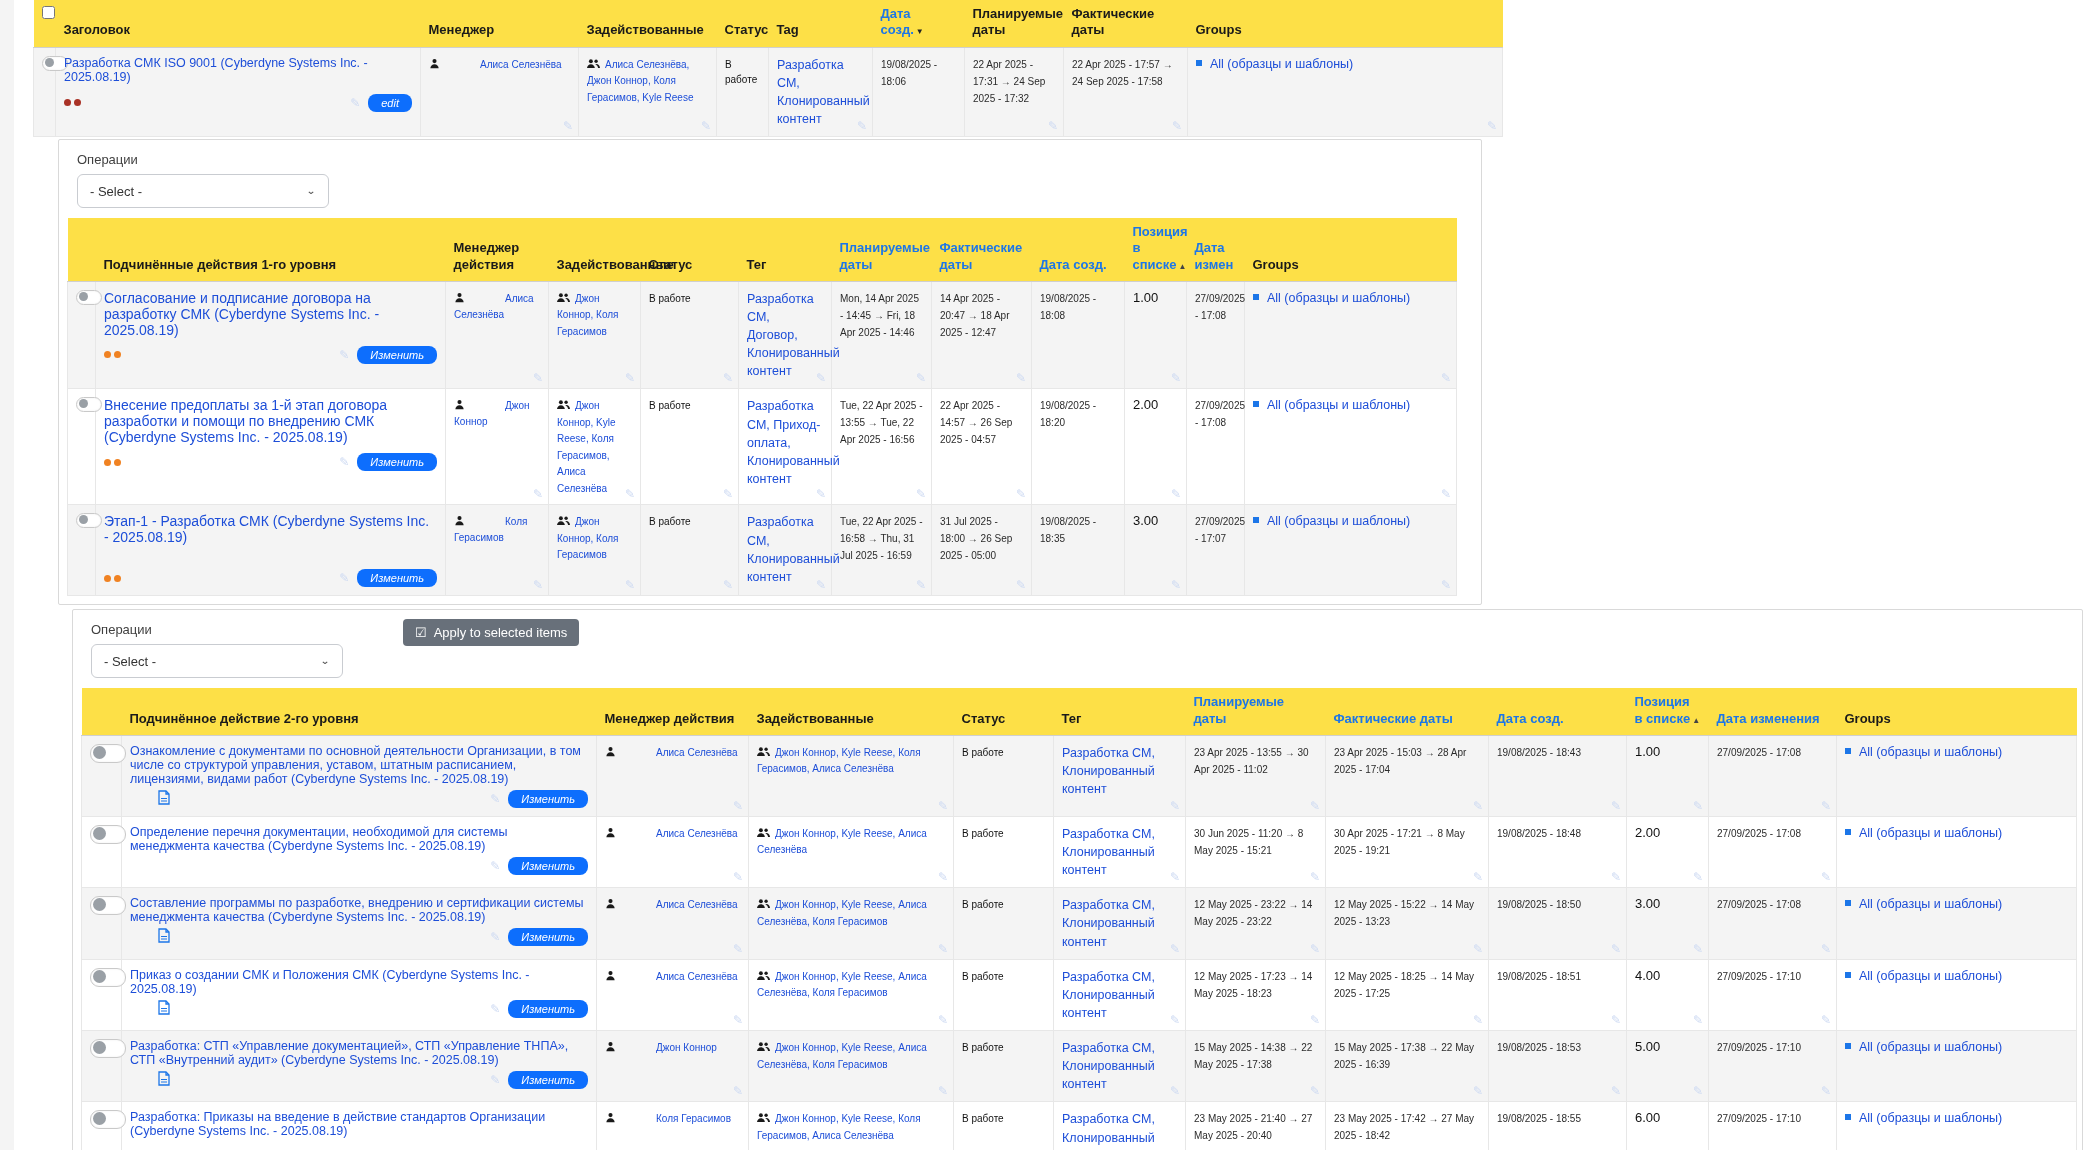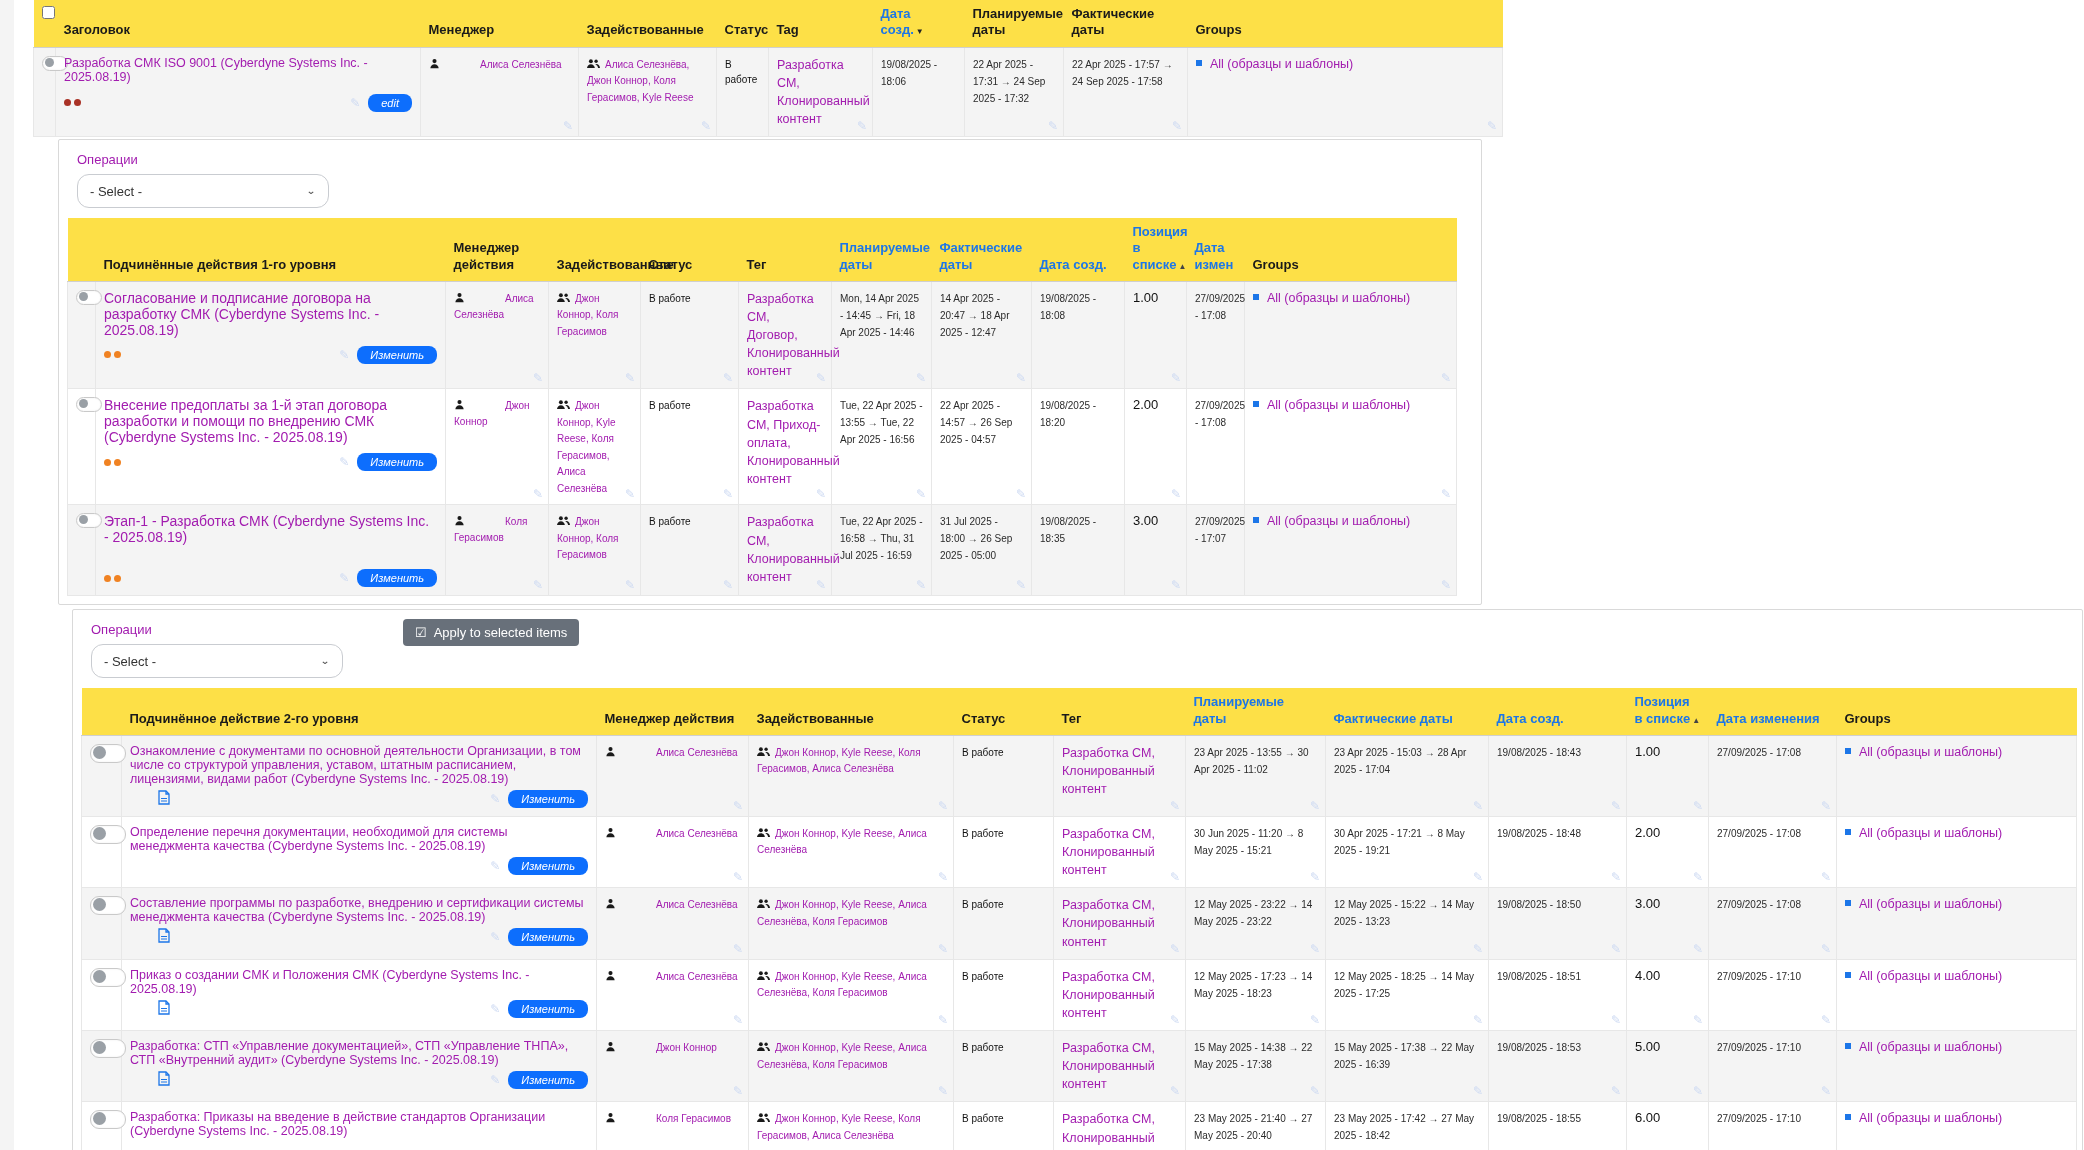--- a/index.html
+++ b/index.html
@@ -15,21 +15,21 @@
   table.tbl{border-collapse:collapse;table-layout:fixed;background:#fff;}
   table.tbl thead th{
     text-align:left;vertical-align:bottom;font-weight:700;font-size:13px;
     padding:6px 8px 8px 8px;border:0;border-bottom:1px solid #cfcfcf;line-height:1.25;
     color:#1a1a1a;background:#fde047;
   }
   table.tbl tbody td{
     border:1px solid #e7e7e7;vertical-align:top;padding:8px 8px;position:relative;
   }
   table.tbl tbody tr:nth-child(odd){background:#f4f4f4;}
-  a.lnk{color:#a21caf;text-decoration:none;cursor:pointer;}
+  a.lnk{color:#1d4ed8;text-decoration:none;cursor:pointer;}
   th a.hlnk{color:#1c76e8;text-decoration:none;font-weight:700;cursor:pointer;}
   .sort-asc{color:#444;font-size:8px;margin-left:2px;}
   .sort-desc{color:#222;font-size:8px;margin-left:2px;}
 
   .titlebox{display:flex;flex-direction:column;}
   .tb1{min-height:56px;}
   .tb2{min-height:74px;}
   .tb3{min-height:40px;}
   .titlebox .grow{flex:1 1 auto;}
   .foot{display:flex;align-items:center;margin-top:4px;}
@@ -63,23 +63,23 @@
   .groups-bullet{display:inline-block;width:6px;height:6px;background:#1c76e8;margin-right:8px;vertical-align:2px;}
 
   .date{font-size:10px;line-height:1.6;color:#2b2b2b;}
   .pos{font-size:13px;color:#111;}
 
   
   .section{border:1px solid #d9d9d9;border-radius:2px;background:#fff;}
   .s1{margin:2px 0 0 58px;width:1406px;padding:8px;}
   .s2{margin:4px 0 0 72px;width:2011px;padding:8px;box-sizing:border-box;}
   .ops{margin:4px 4px 10px 10px;position:relative;}
-  .ops-label{font-size:13px;margin-bottom:7px;color:#a21caf;}
+  .ops-label{font-size:13px;margin-bottom:7px;color:#404040;}
   .select{
-    width:252px;height:34px;border:1px solid #c9ccd1;border-radius:12px;background:#fff;
+    width:252px;height:34px;border:1px solid #c9ccd1;border-radius:6px;background:#fff;
     display:flex;align-items:center;padding:0 12px;box-sizing:border-box;cursor:pointer;color:#333;gap:40px;
   }
   .select .chev{margin-left:auto;color:#555;font-size:12px;transform:scaleY(.8);}
   .apply{
     position:absolute;left:312px;top:-3px;background:#68707a;color:#fff;border:0;border-radius:4px;
     font-family:"Liberation Sans",sans-serif;font-size:13px;padding:6px 12px;cursor:pointer;
     display:inline-flex;align-items:center;gap:7px;
   }
   .apply .bx{font-size:13px;line-height:1;}
 

